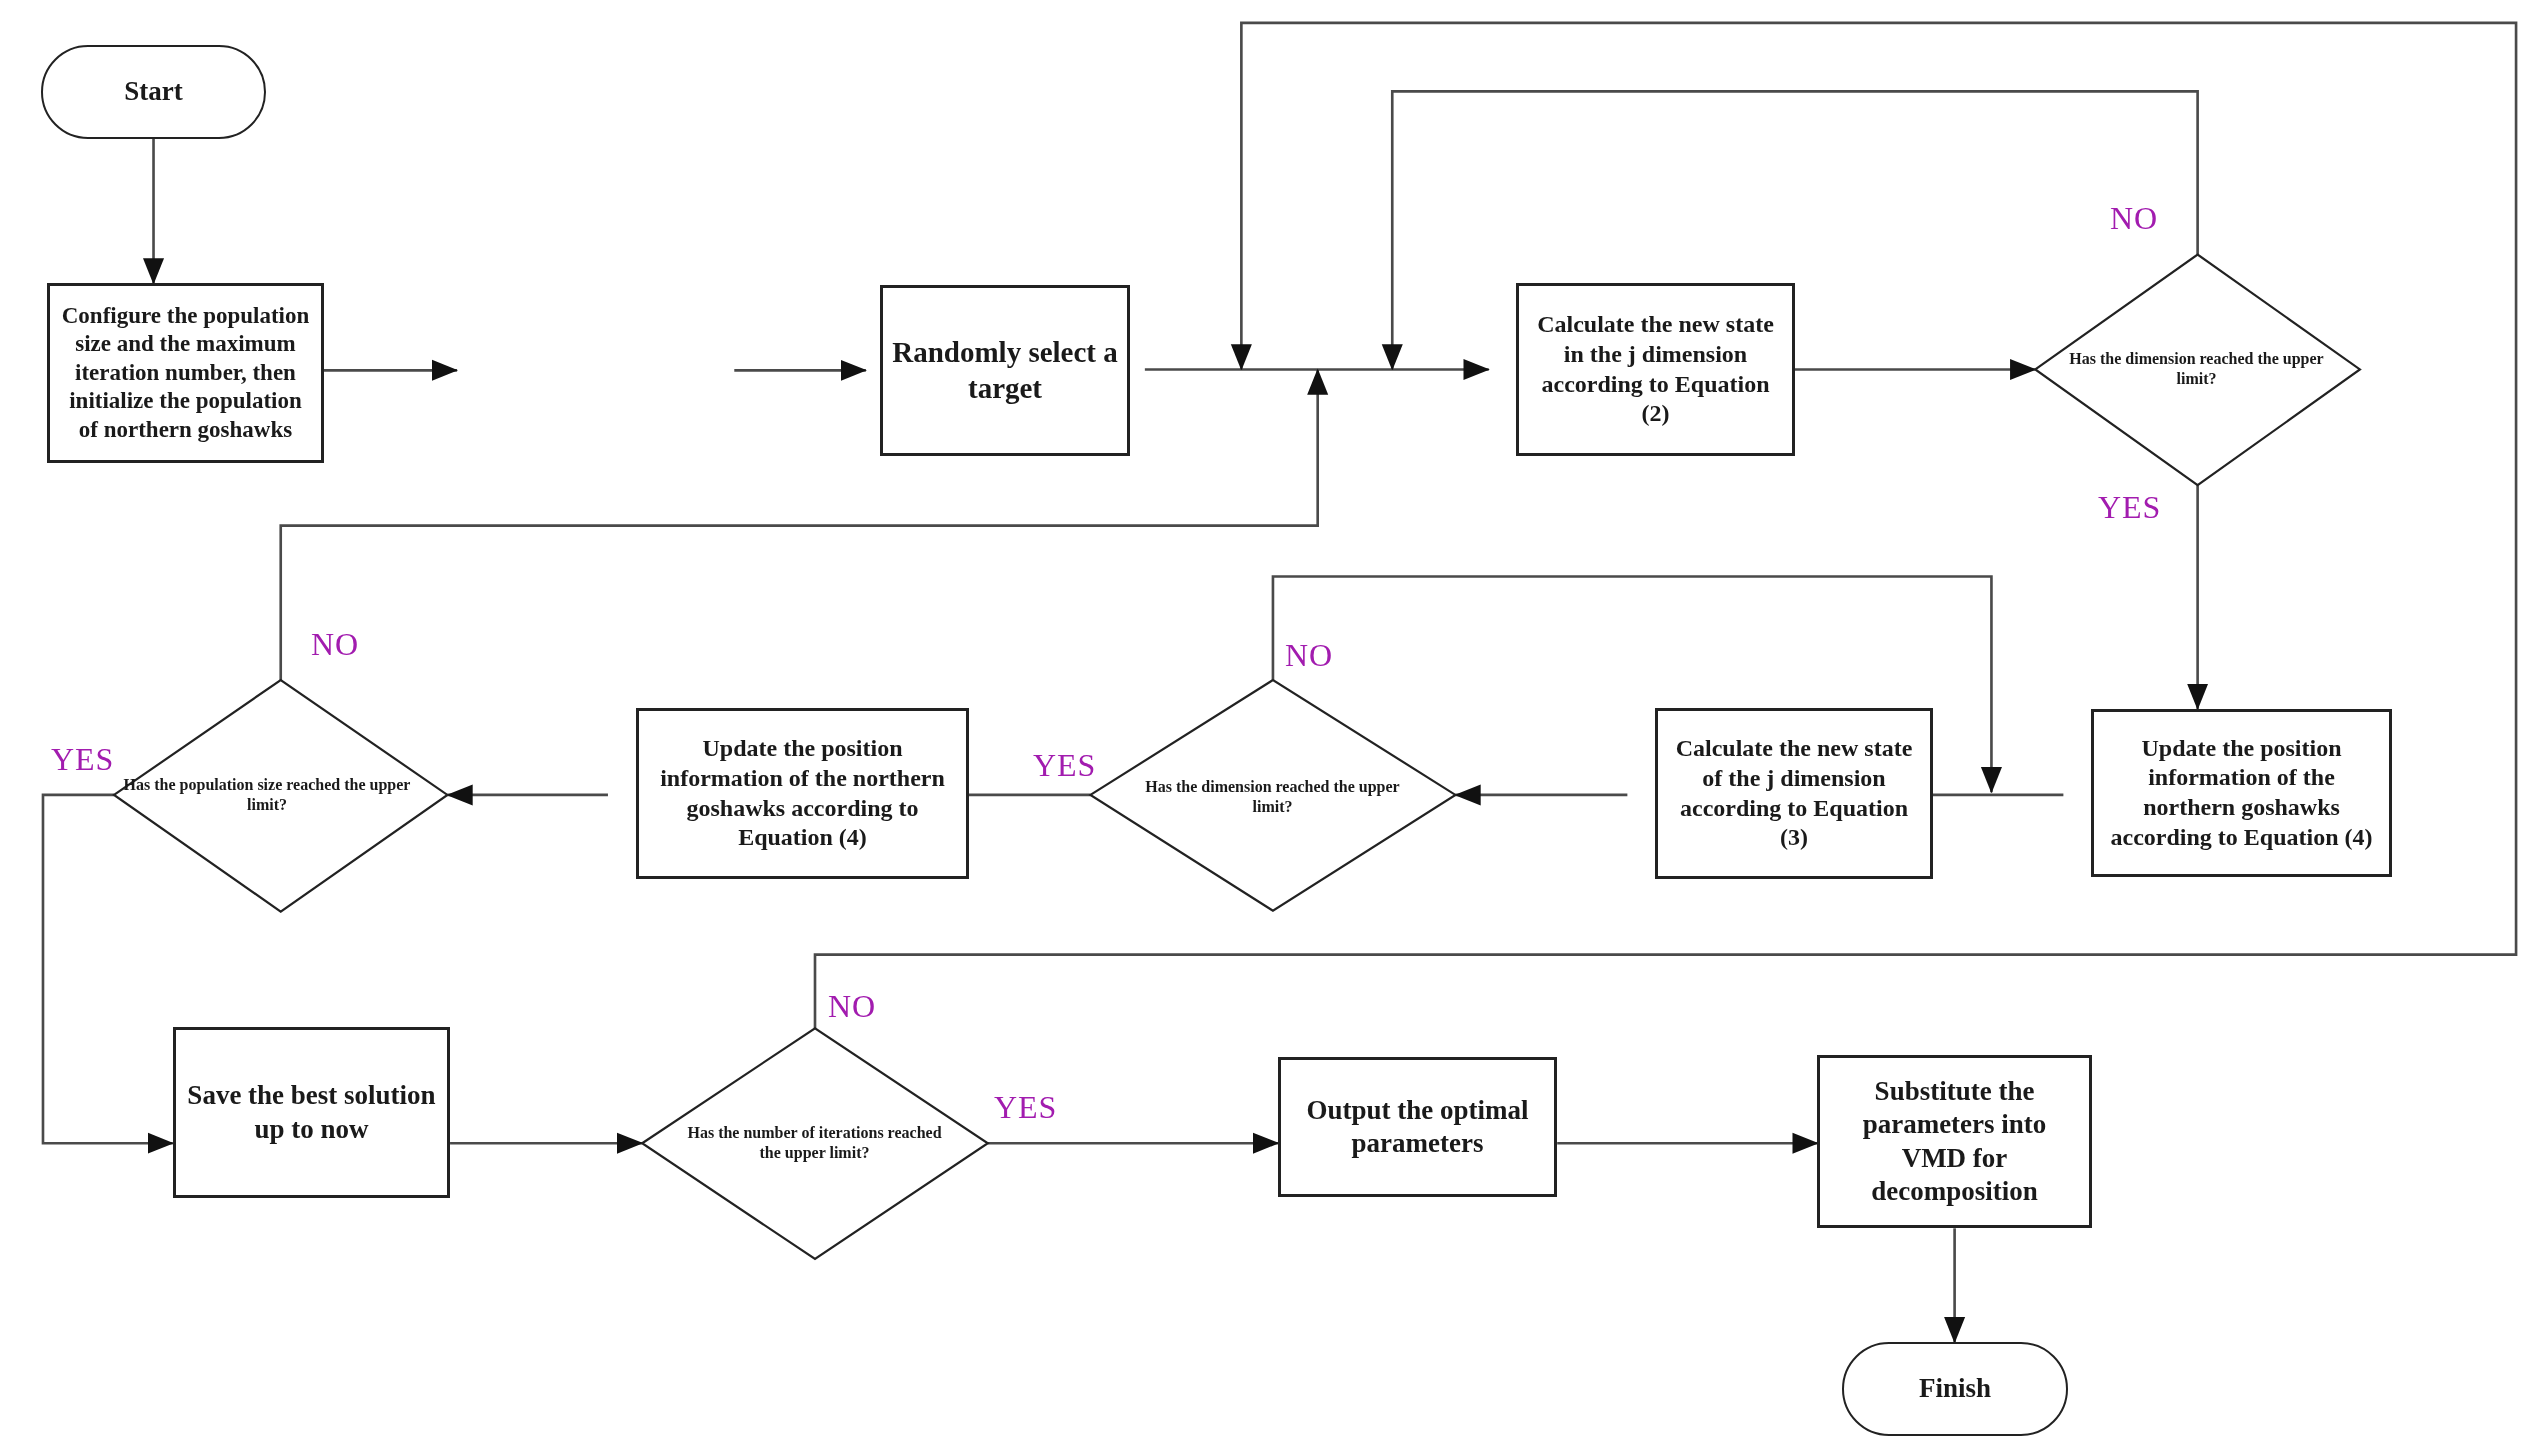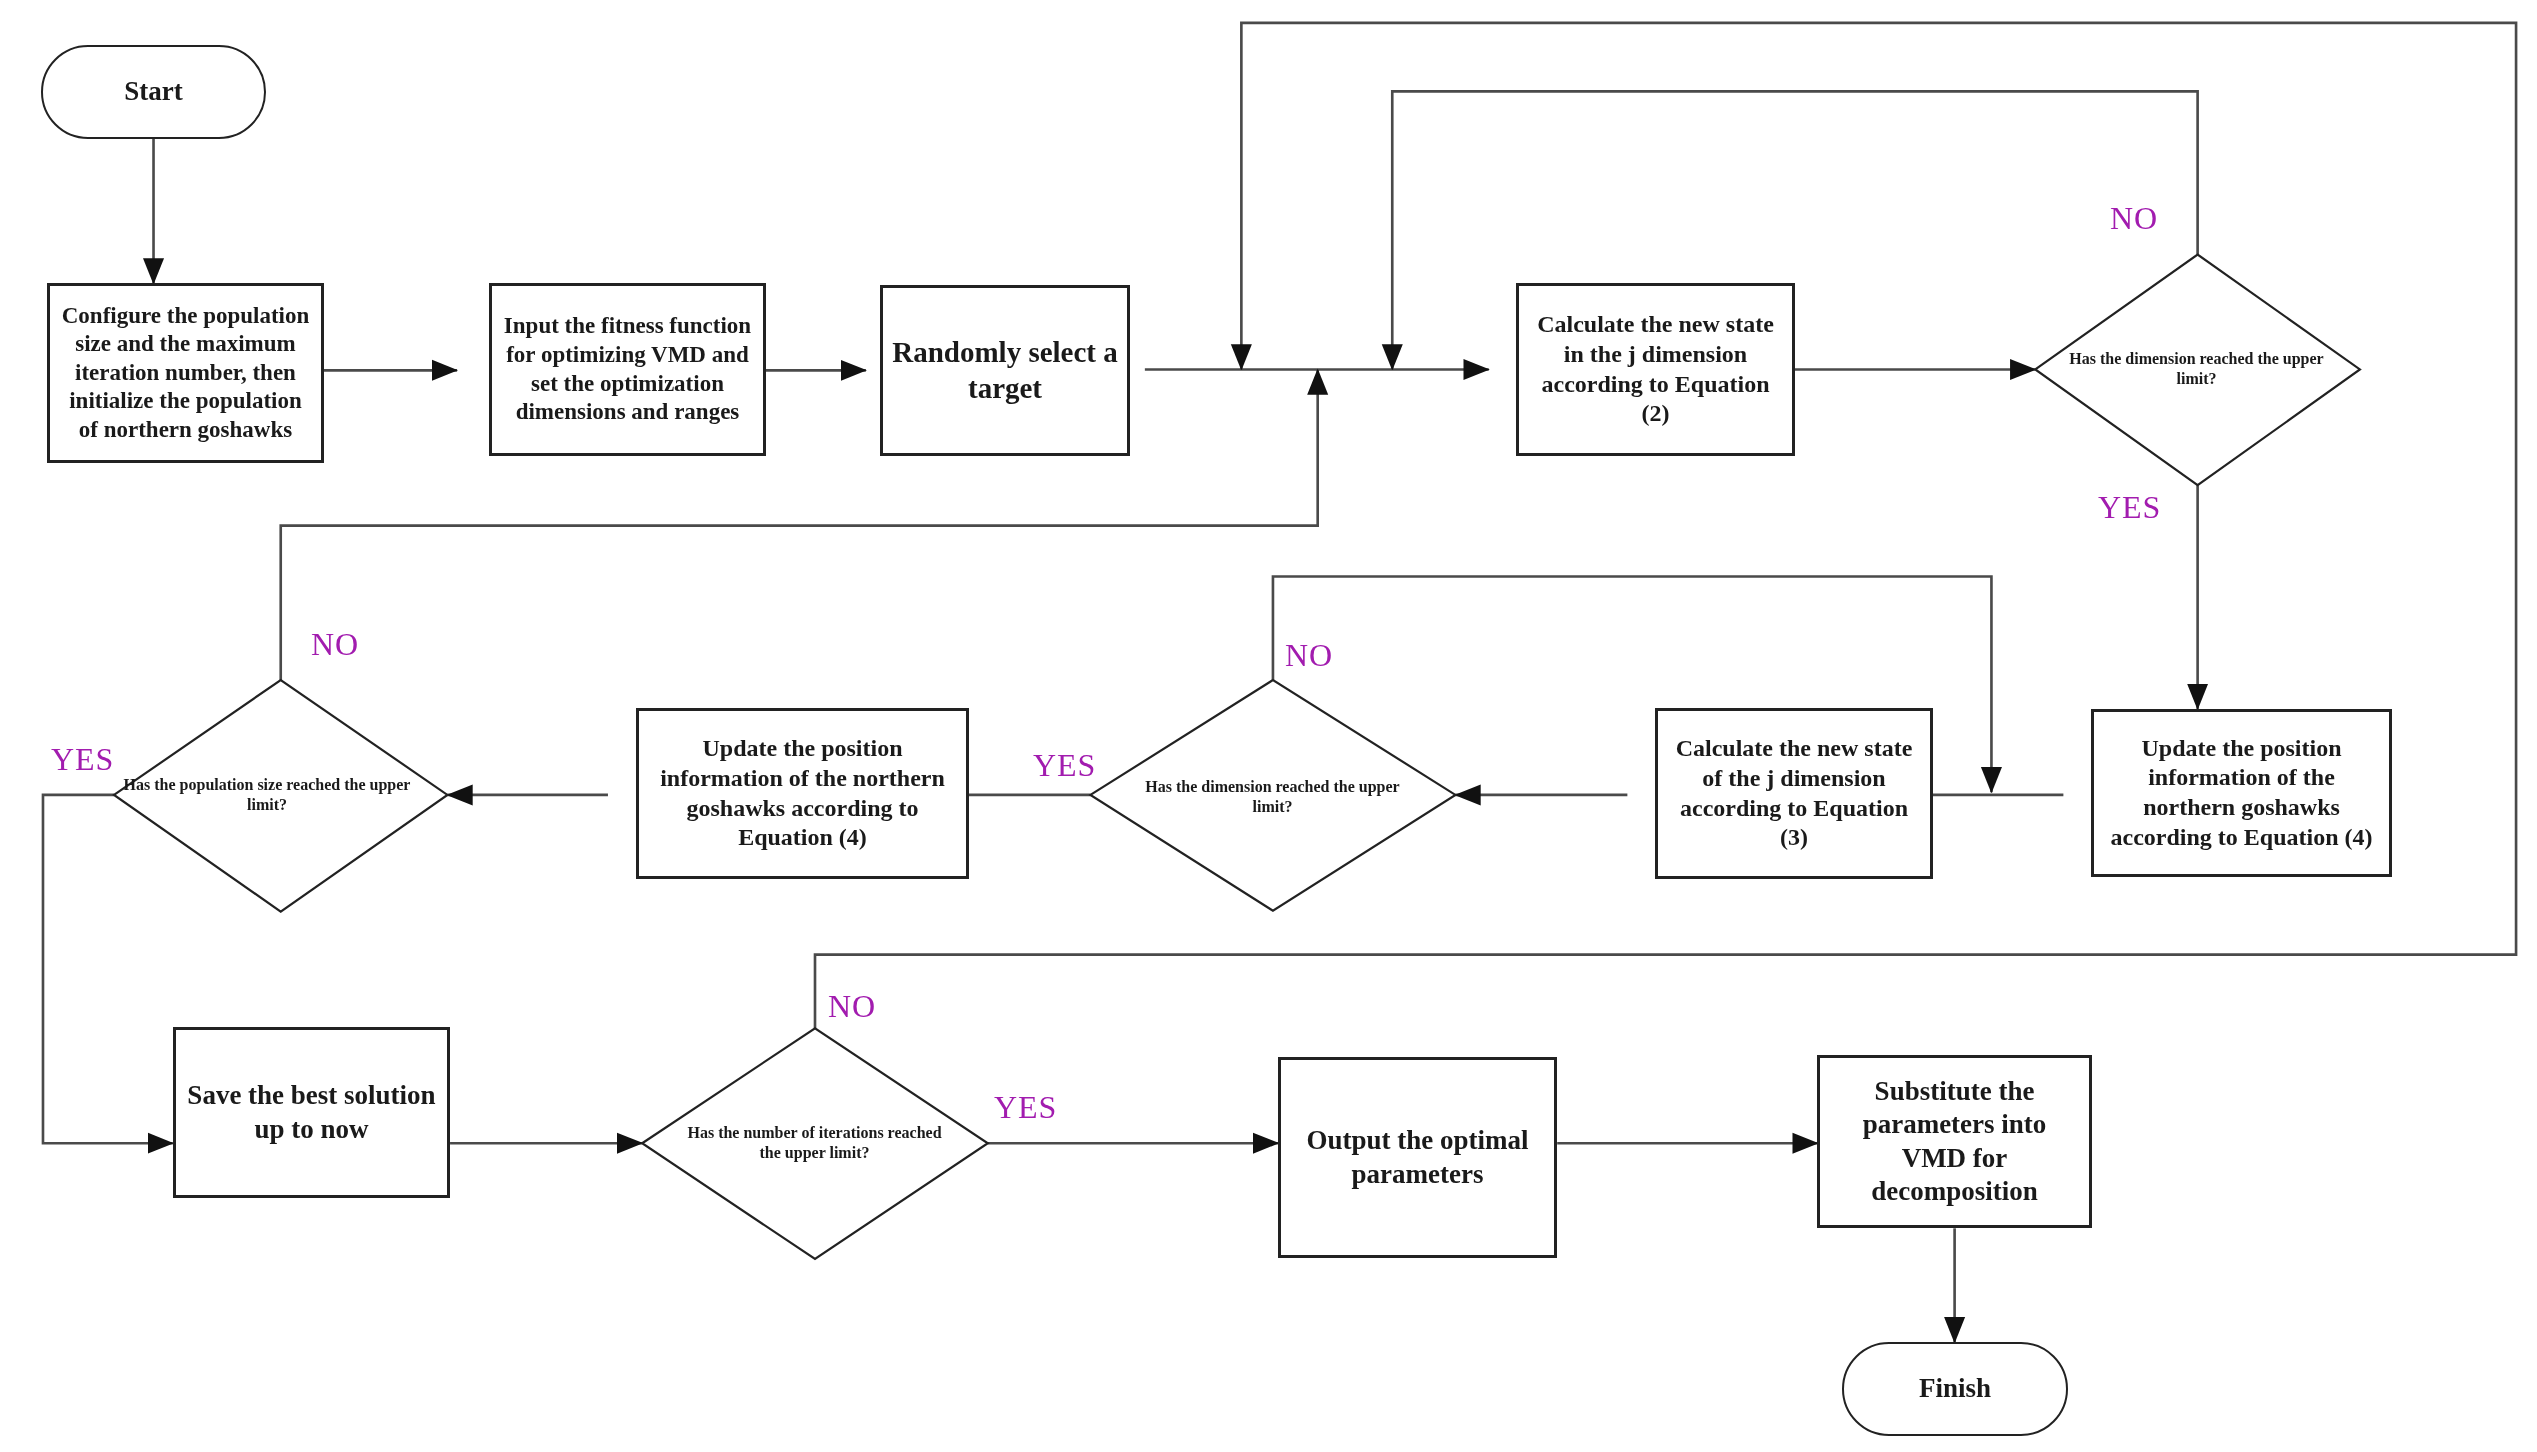--- a/index.html
+++ b/index.html
@@ -121,23 +121,20 @@
   </svg>
 
   <div class="node terminal" style="left:41px; top:45px; width:225px; height:94px;">
     <span>Start</span>
   </div>
 
   <div class="node proc-sm" style="left:15px; top:283px; width:277px; height:180px;">
     <span>Configure the population size and the maximum iteration number, then initialize the population of northern goshawks</span>
   </div>
 
-  <div class="node proc-sm" style="left:457px; top:283px; width:277px; height:173px;">
-    <span>Input the fitness function for optimizing VMD and set the optimization dimensions and ranges</span>
-  </div>
 
   <div class="node proc-xl" style="left:880px; top:285px; width:250px; height:171px;">
     <span>Randomly select a target</span>
   </div>
 
   <div class="node proc-md" style="left:1488px; top:283px; width:279px; height:173px;">
     <span>Calculate the new state in the j dimension according to Equation (2)</span>
   </div>
 
   <div class="node proc-md" style="left:2063px; top:709px; width:301px; height:168px;">
@@ -149,21 +146,21 @@
   </div>
 
   <div class="node proc-md" style="left:608px; top:708px; width:333px; height:171px;">
     <span>Update the position information of the northern goshawks according to Equation (4)</span>
   </div>
 
   <div class="node proc-lg" style="left:173px; top:1027px; width:277px; height:171px;">
     <span>Save the best solution up to now</span>
   </div>
 
-  <div class="node proc-lg" style="left:1278px; top:1057px; width:279px; height:201px;">
+  <div class="node proc-lg" style="left:1278px; top:1057px; width:279px; height:140px;">
     <span>Output the optimal parameters</span>
   </div>
 
   <div class="node proc-lg" style="left:1817px; top:1055px; width:275px; height:173px;">
     <span>Substitute the parameters into VMD for decomposition</span>
   </div>
 
   <div class="node terminal" style="left:1842px; top:1342px; width:226px; height:94px;">
     <span>Finish</span>
   </div>

